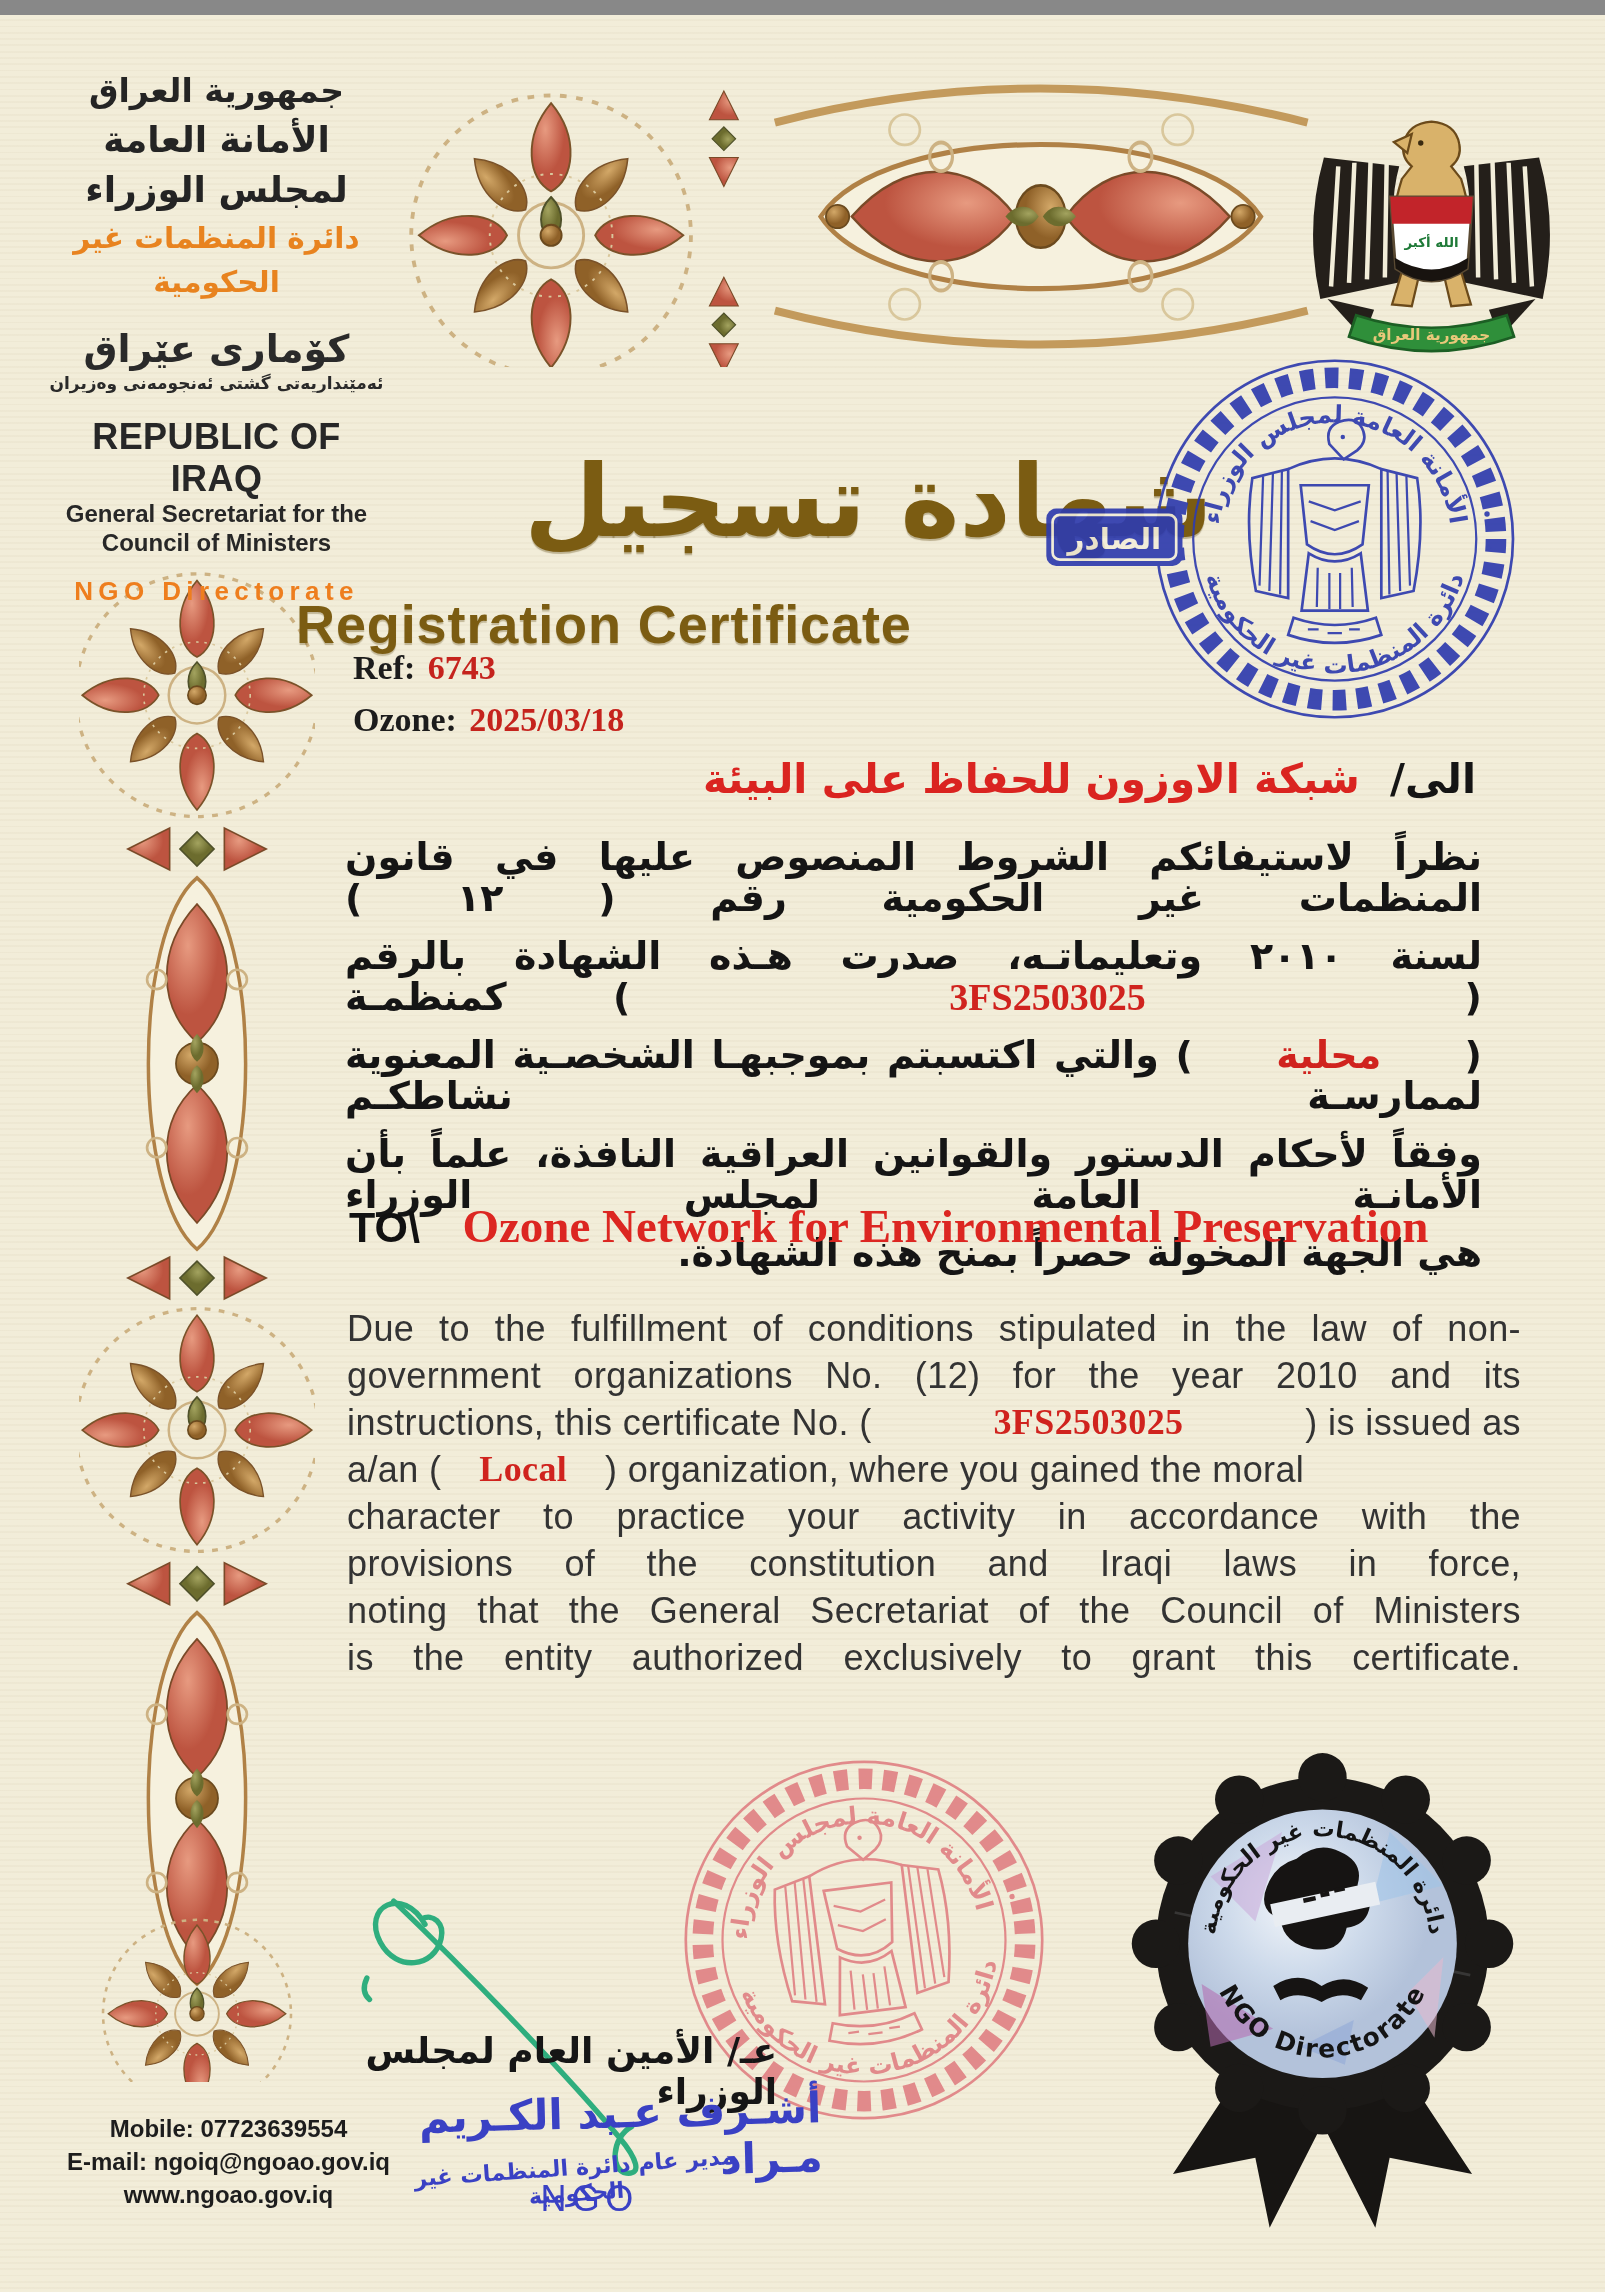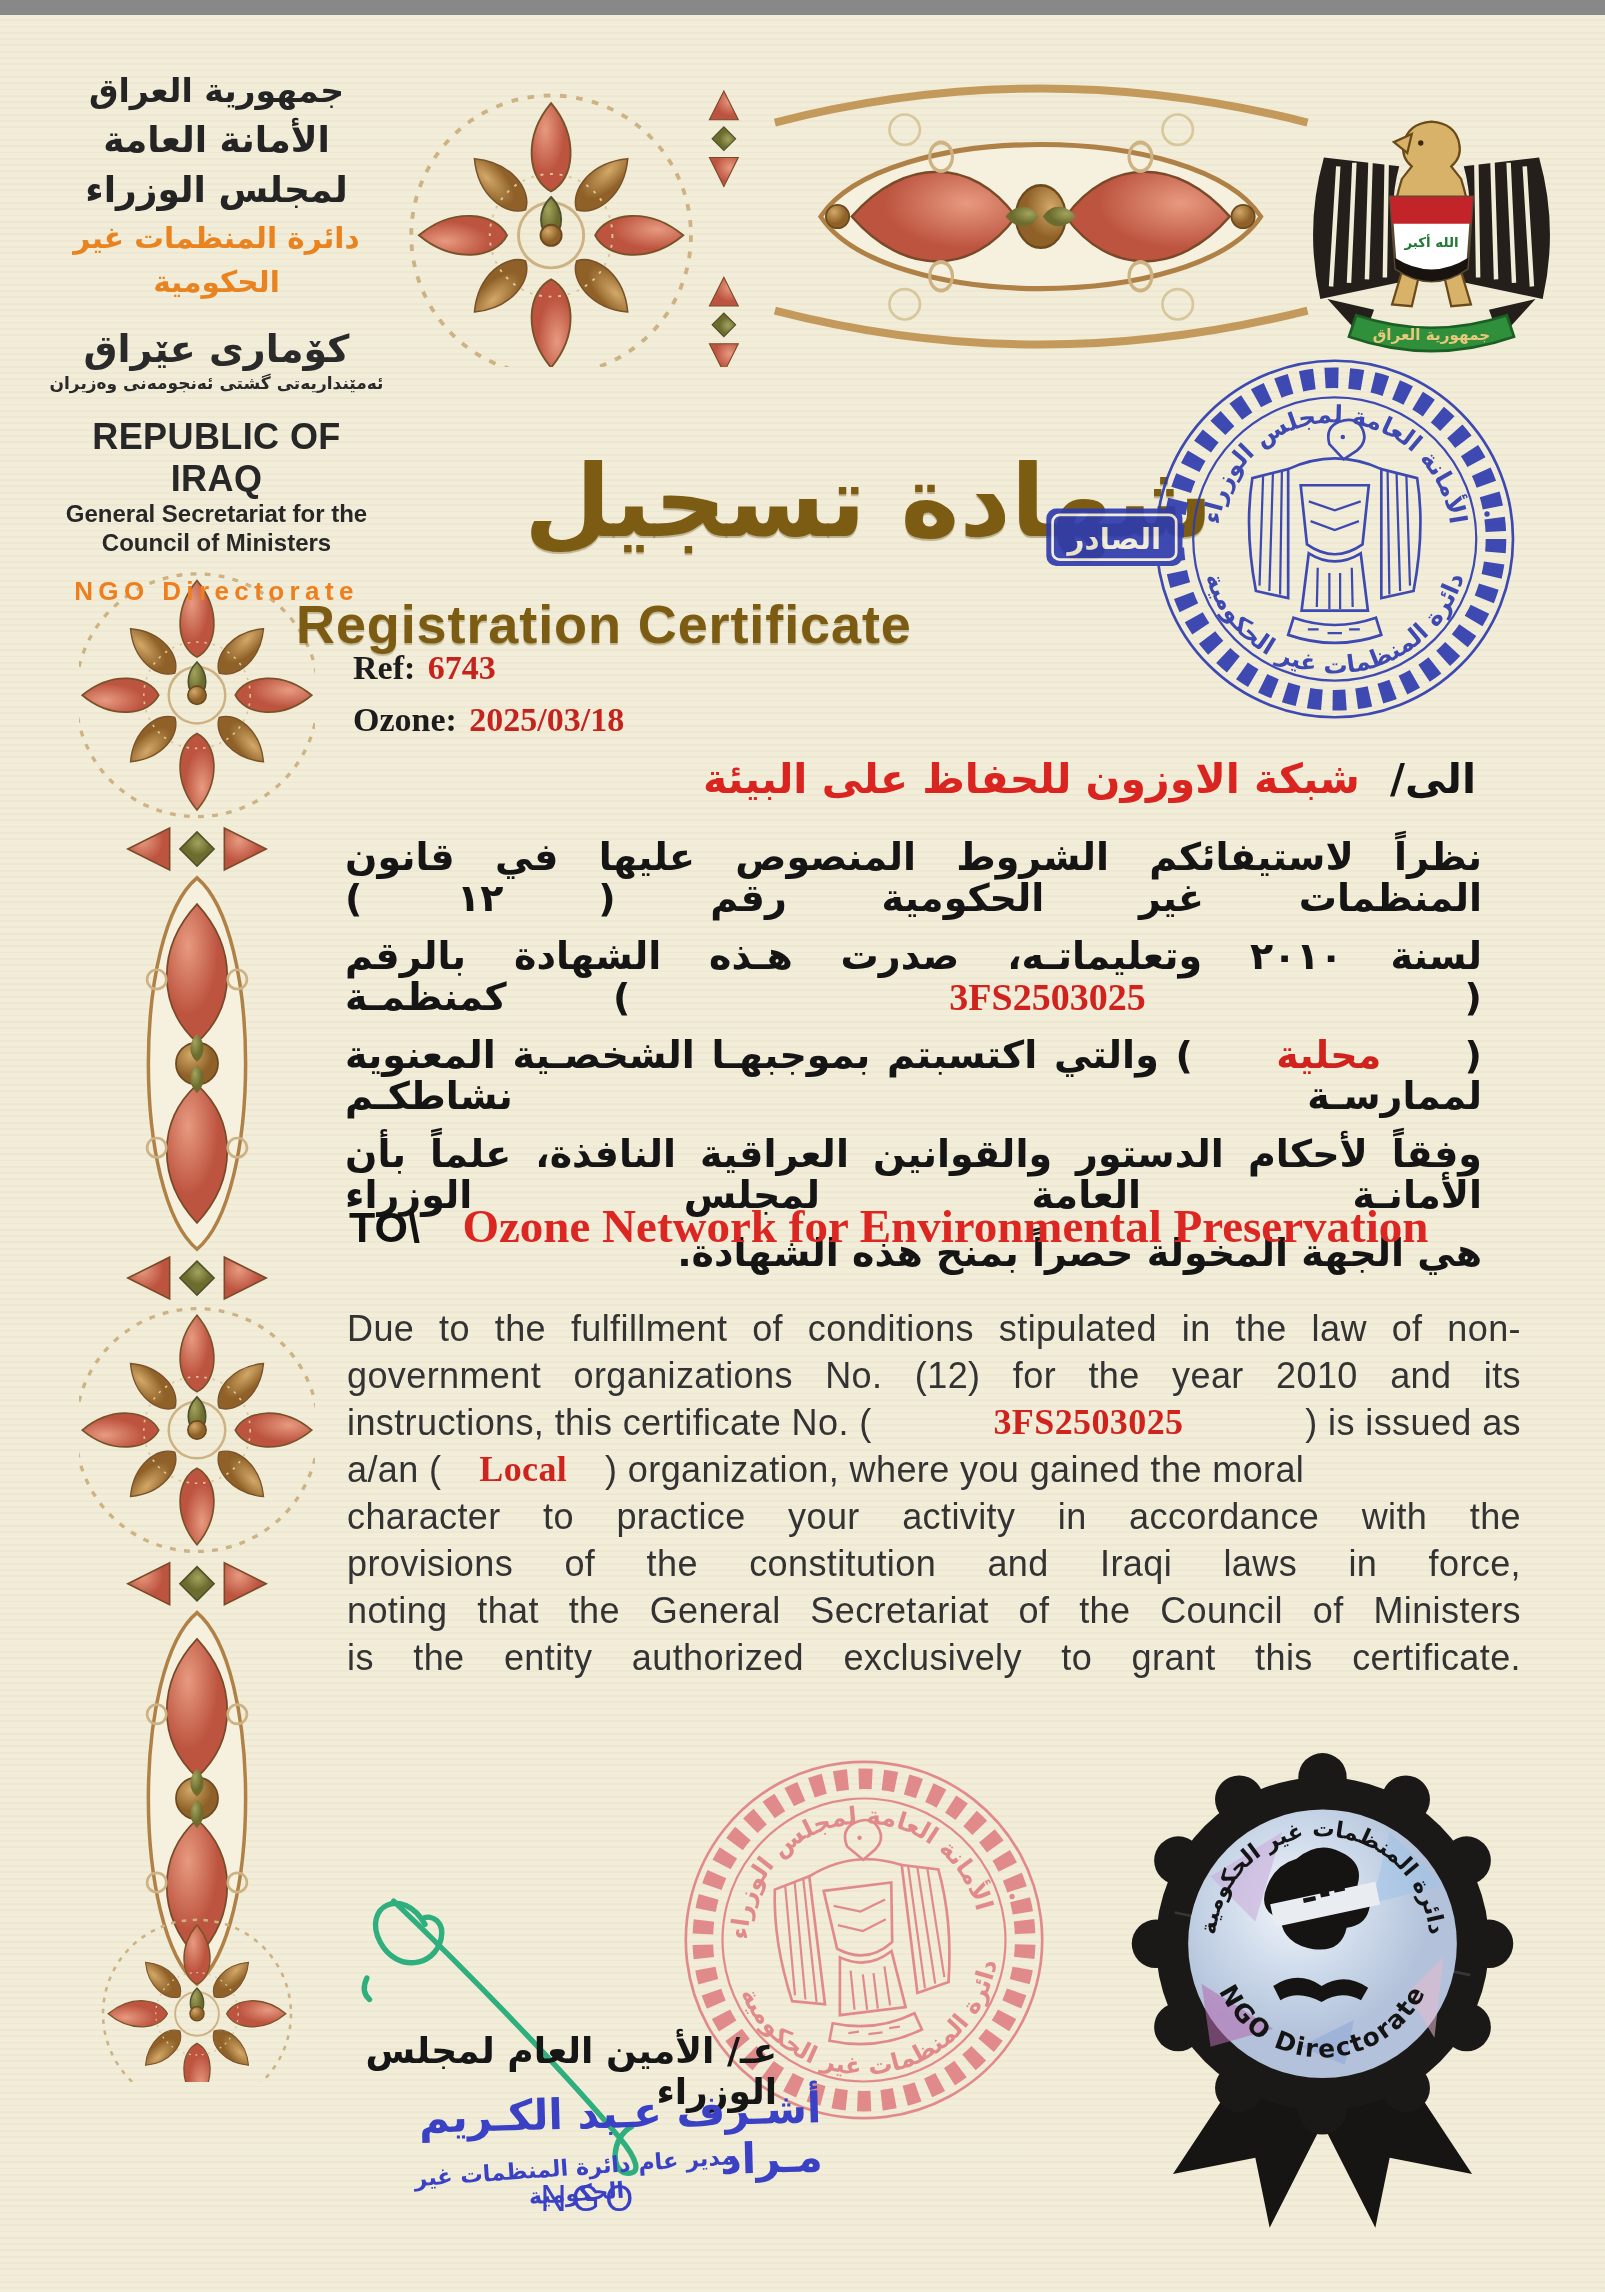--- a/index.html
+++ b/index.html
@@ -361,15 +361,26 @@
       <path d="M95,92 C70,48 24,72 45,112 C63,146 106,140 113,108 C117,91 104,79 91,86"></path>
       <path d="M60,66 C150,152 255,262 312,330 C332,354 338,372 320,370 C302,368 303,330 326,318"></path>
     </g>
   </svg>
 
   <div class="abs sig-title rtl">عـ/ الأمين العام لمجلس الوزراء</div>
   <div class="abs sig-name rtl">أشـرف عـبد الكـريم مـراد</div>
   <div class="abs sig-role rtl">مدير عام دائرة المنظمات غير الحكومية</div>
   <div class="abs sig-ngo">NGO</div>
 
+  <div class="abs contact">
+    <div>
+      <span>Mobile:</span>
+      <span>07723639554</span>
+    </div>
+    <div>
+      <span>E-mail:</span>
+      <span>ngoiq@ngoao.gov.iq</span>
+    </div>
+    <div>www.ngoao.gov.iq</div>
+  </div>
 
 </div>
 
 
 </body></html>

